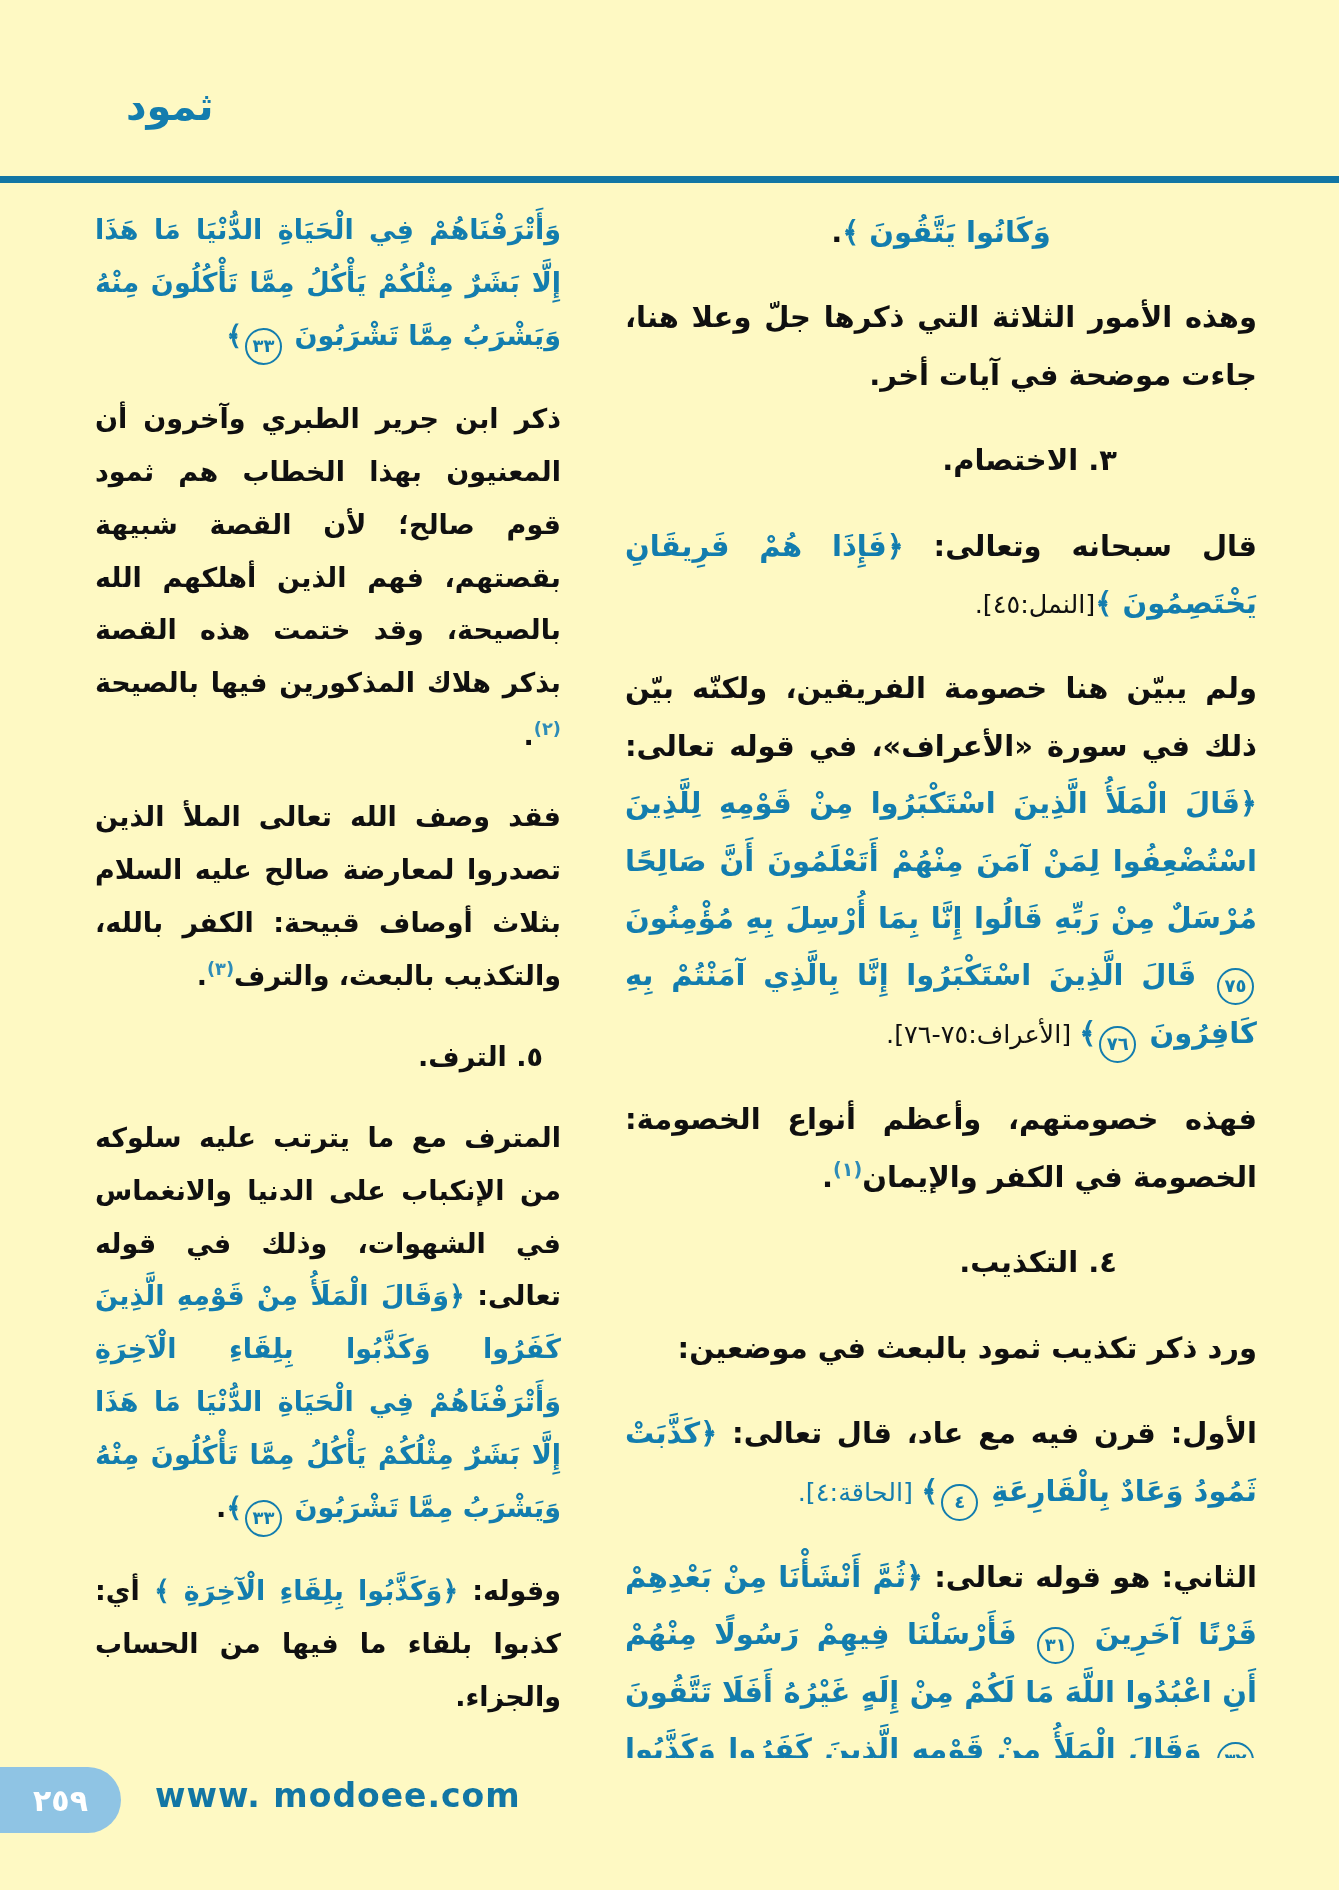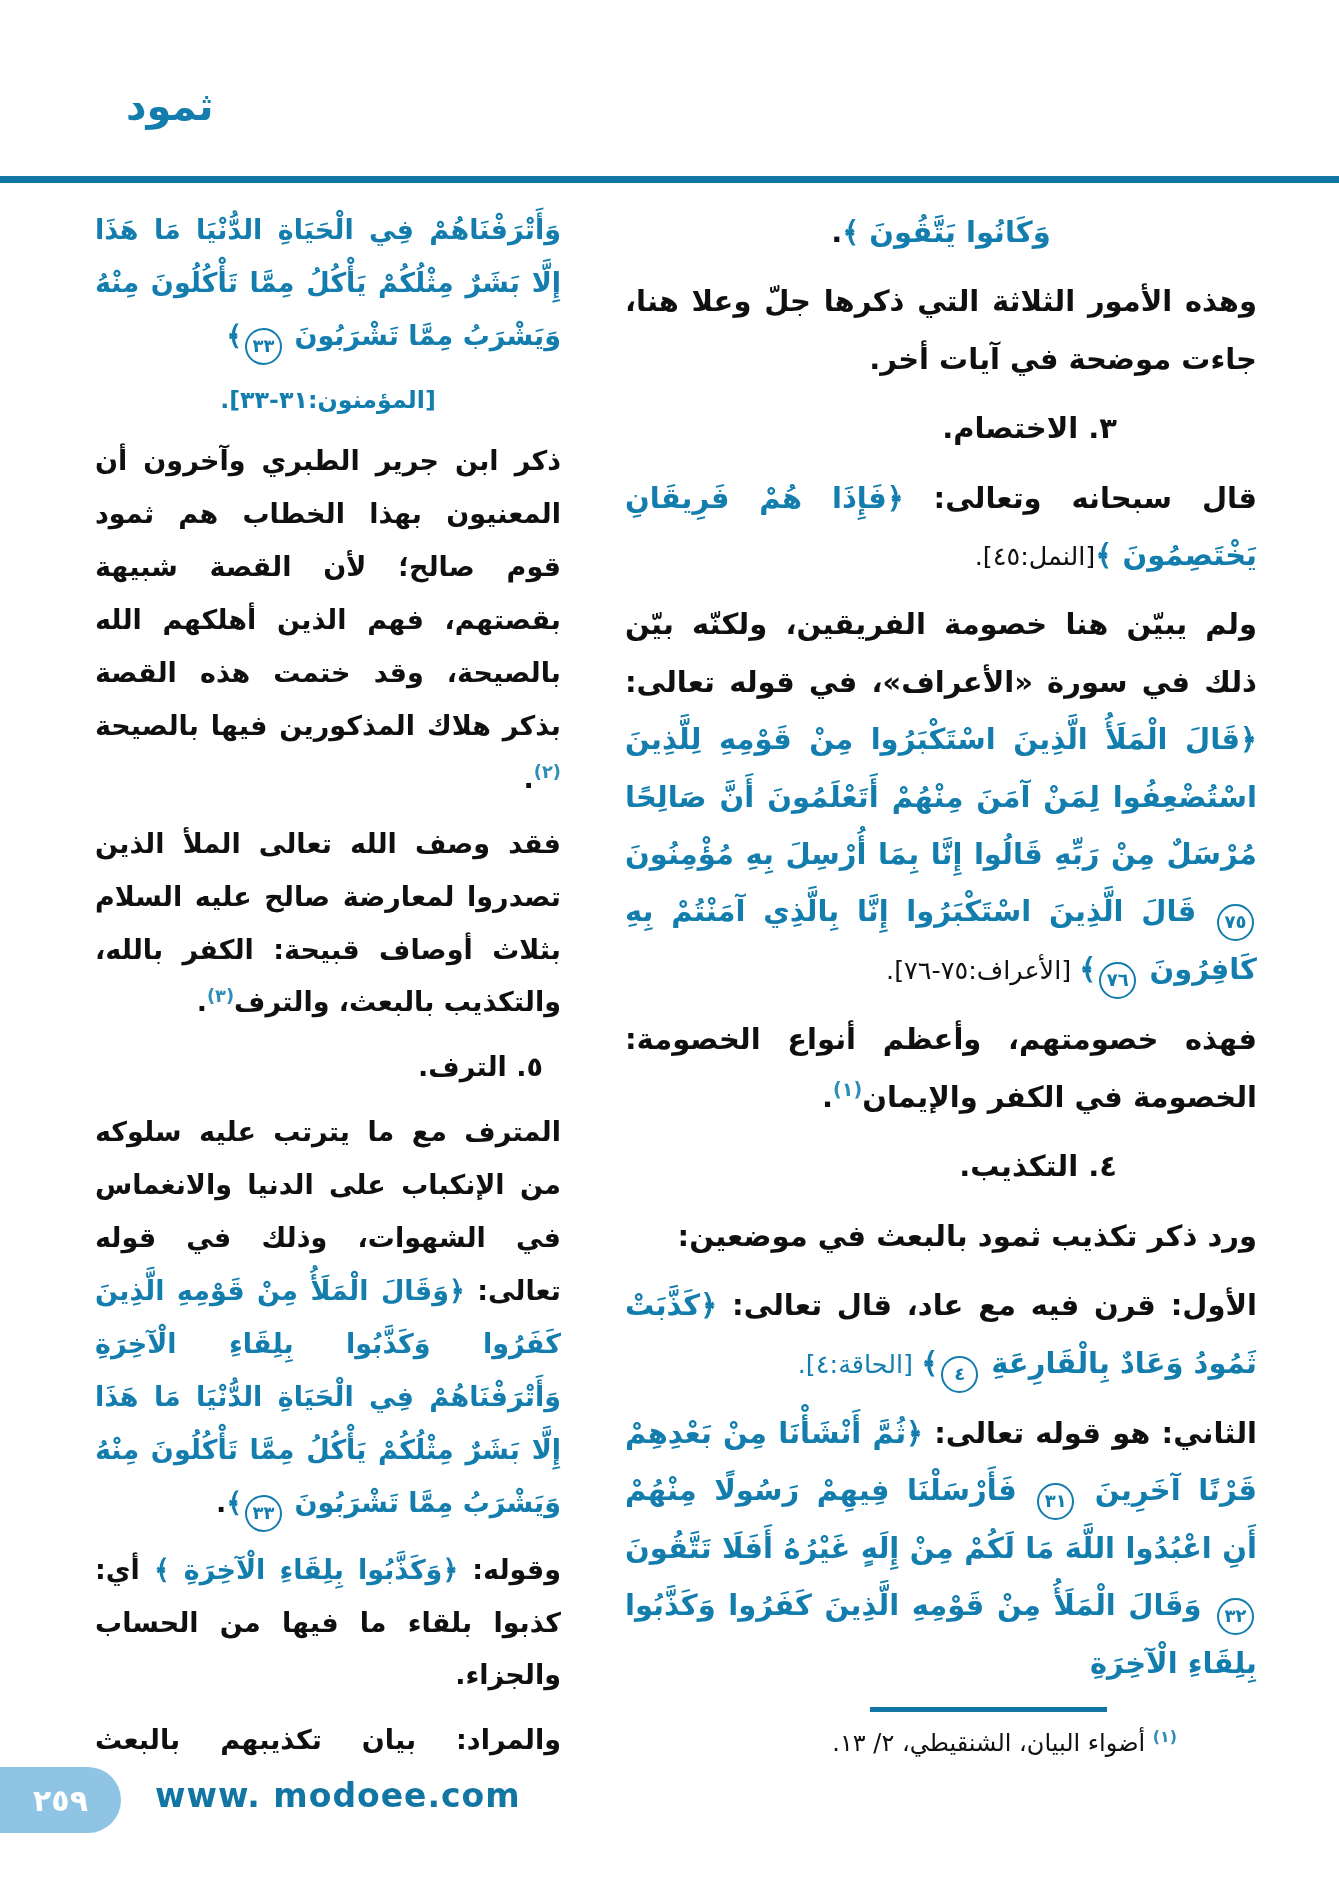--- a/index.html
+++ b/index.html
@@ -1,31 +1,31 @@
 <!DOCTYPE html>
 <html lang="ar"><head>
 <meta charset="utf-8">
 <style>
   html,body{margin:0;padding:0;background:#e8e8e8;}
   .page{
-    position:relative;width:1339px;height:1890px;background:#ffffff;
+    position:relative;width:1339px;height:1890px;background:#fef9c3;
     font-family:"DejaVu Sans",sans-serif;overflow:hidden;margin:0 auto;
   }
   
   .running-head{
     position:absolute;top:86px;left:126px;color:#137dae;
     font-size:40px;font-weight:bold;line-height:1;
   }
   .head-rule{position:absolute;top:176px;left:0;width:1339px;height:7px;background:#1276a4;}
   
   .columns{
     position:absolute;top:198px;left:95px;width:1162px;height:1560px;
     direction:rtl;display:flex;gap:64px;color:#101010;
   }
-  .col{display:flex;flex-direction:column;overflow:hidden;}
+  .col{display:flex;flex-direction:column;overflow:hidden;gap:16px;}
   .col-right{width:632px;font-size:29px;line-height:1.98;}
   .col-left{width:466px;font-size:27px;line-height:1.96;}
   .col p{margin:6px 0;text-align:justify;font-weight:bold;}
   .center-line{text-align:center !important;}
   .heading{padding-right:140px;text-align:center;}
   .heading-small-indent{padding-right:18px;text-align:right;}
   .quran{color:#137dae;font-weight:bold;}
   .ref{font-weight:normal;font-size:0.88em;}
   .ref-teal{color:#137dae;font-weight:normal;font-size:0.88em;}
   .lead{font-weight:bold;}
@@ -96,21 +96,20 @@
       <div class="footnotes fn-right">
         <div class="fnsep fnsep-right"></div>
         <p><span class="fn-mark">(١)</span><span> أضواء البيان، الشنقيطي، ٢/ ١٣.</span></p>
       </div>
     </section>
 
     <section class="col col-left">
 
       <p><span class="quran">وَأَتْرَفْنَاهُمْ فِي الْحَيَاةِ الدُّنْيَا مَا هَذَا إِلَّا بَشَرٌ مِثْلُكُمْ يَأْكُلُ مِمَّا تَأْكُلُونَ مِنْهُ وَيَشْرَبُ مِمَّا تَشْرَبُونَ </span><span class="ayah">٣٣</span><span class="quran">﴾</span></p>
 
-      <p class="center-line ref-teal">[المؤمنون:٣١-٣٣].</p>
 
       <p><span>ذكر ابن جرير الطبري وآخرون أن المعنيون بهذا الخطاب هم ثمود قوم صالح؛ لأن القصة شبيهة بقصتهم، فهم الذين أهلكهم الله بالصيحة، وقد ختمت هذه القصة بذكر هلاك المذكورين فيها بالصيحة </span><span class="fn-mark">(٢)</span><span>.</span></p>
 
       <p><span>فقد وصف الله تعالى الملأ الذين تصدروا لمعارضة صالح عليه السلام بثلاث أوصاف قبيحة: الكفر بالله، والتكذيب بالبعث، والترف</span><span class="fn-mark">(٣)</span><span>.</span></p>
 
       <p class="heading-small-indent">٥. الترف.</p>
 
       <p><span>المترف مع ما يترتب عليه سلوكه من الإنكباب على الدنيا والانغماس في الشهوات، وذلك في قوله تعالى: </span><span class="quran">﴿وَقَالَ الْمَلَأُ مِنْ قَوْمِهِ الَّذِينَ كَفَرُوا وَكَذَّبُوا بِلِقَاءِ الْآخِرَةِ وَأَتْرَفْنَاهُمْ فِي الْحَيَاةِ الدُّنْيَا مَا هَذَا إِلَّا بَشَرٌ مِثْلُكُمْ يَأْكُلُ مِمَّا تَأْكُلُونَ مِنْهُ وَيَشْرَبُ مِمَّا تَشْرَبُونَ </span><span class="ayah">٣٣</span><span class="quran">﴾</span><span>.</span></p>
 
       <p><span>وقوله: </span><span class="quran">﴿وَكَذَّبُوا بِلِقَاءِ الْآخِرَةِ ﴾</span><span> أي: كذبوا بلقاء ما فيها من الحساب والجزاء.</span></p>

